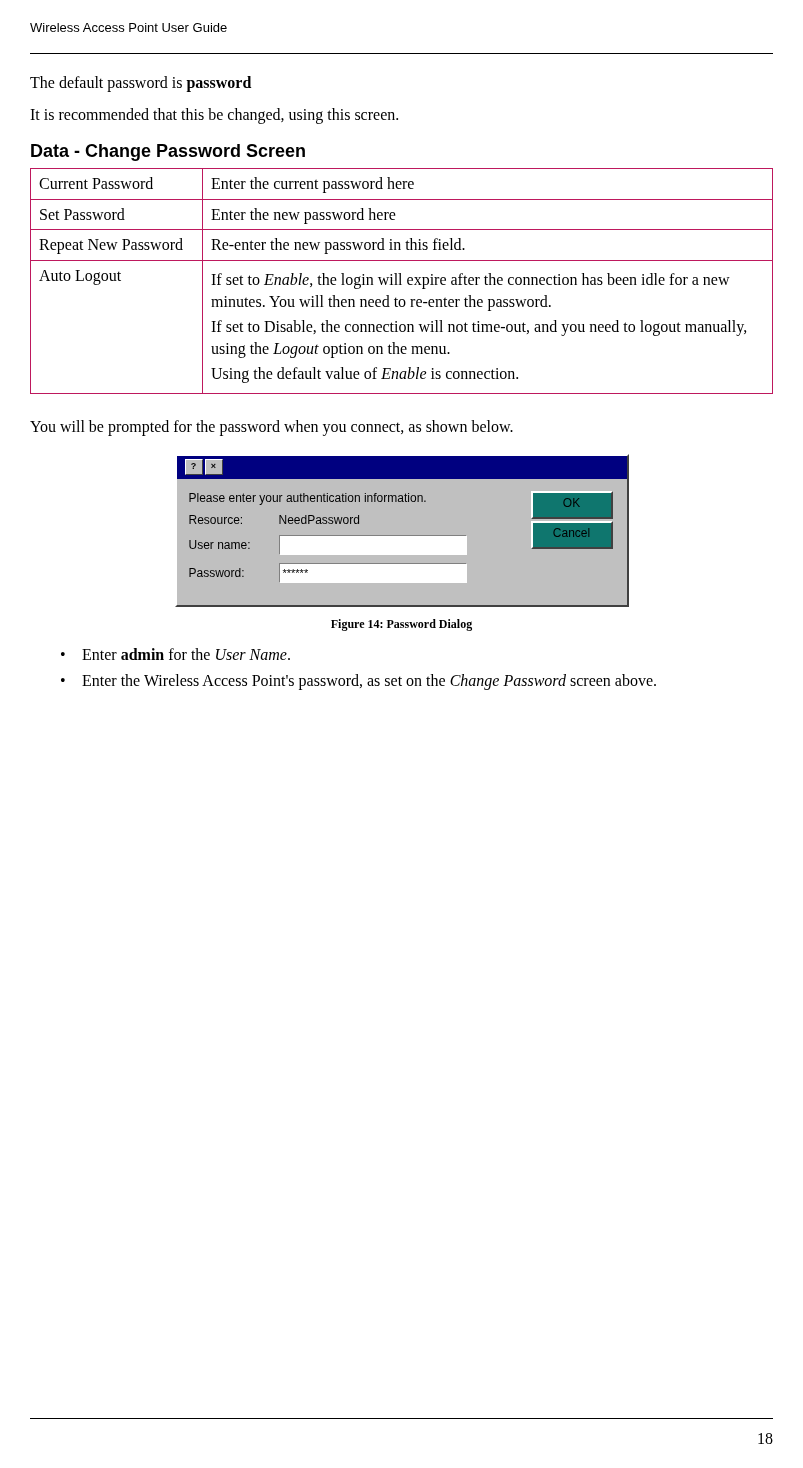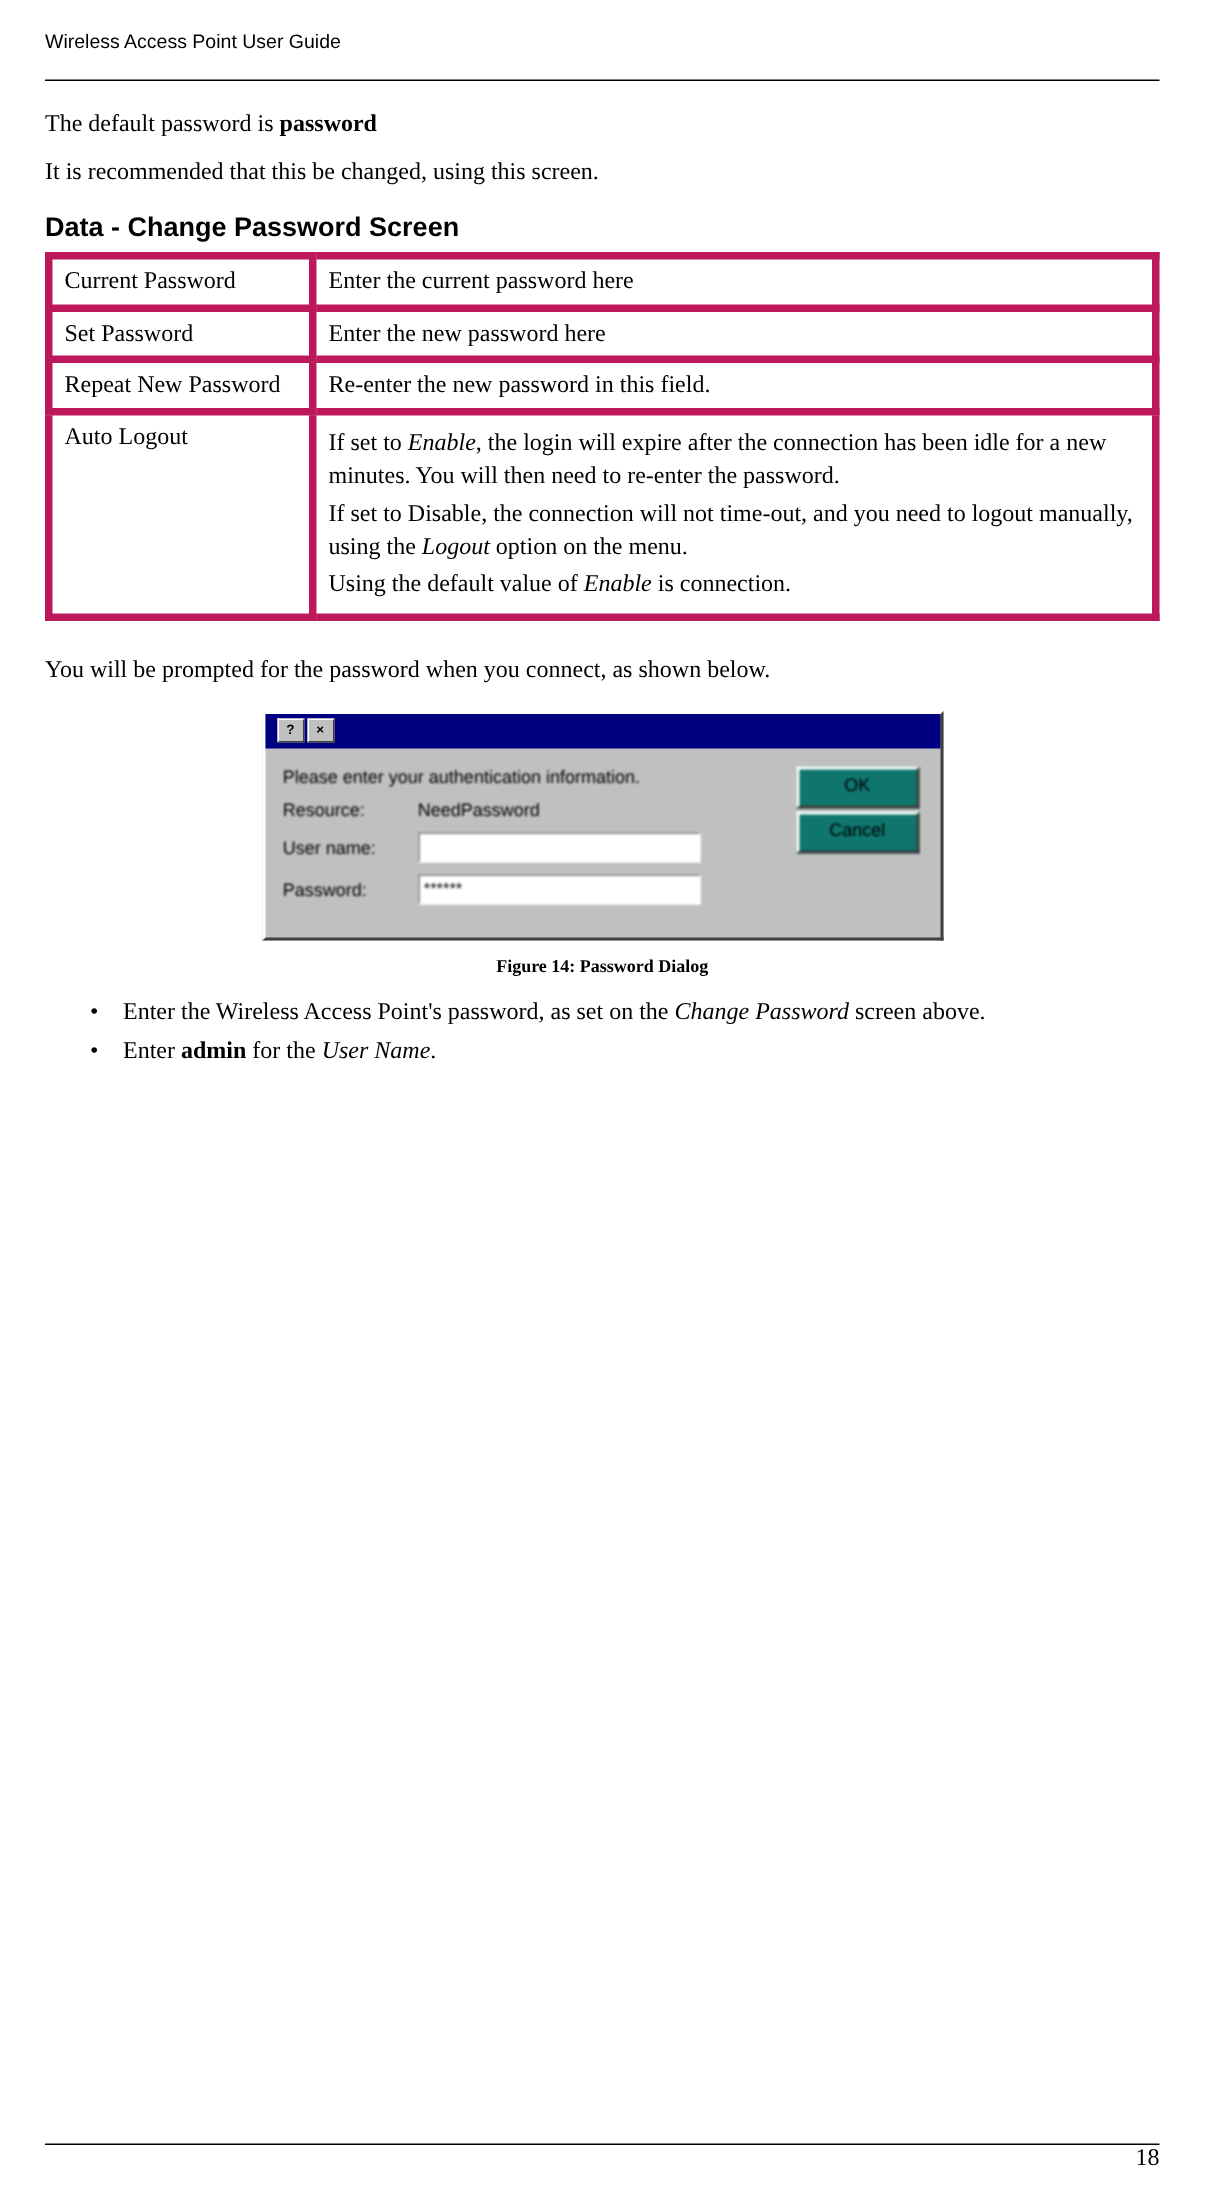--- a/index.html
+++ b/index.html
@@ -37,21 +37,21 @@
       font-size: 18px;
       margin-top: 16px;
       margin-bottom: 6px;
     }
     table.data-table {
       border-collapse: collapse;
       width: 100%;
       font-size: 16px;
     }
     table.data-table td {
-      border: 5px solid #be185d;
+      border: 1px solid #be185d;
       padding: 4px 8px;
       vertical-align: top;
       line-height: 1.35;
     }
     table.data-table td:first-child {
       width: 155px;
     }
     .cell-paragraph {
       margin: 4px 0;
     }
@@ -163,21 +163,21 @@
       font-size: 16px;
     }
     .footer {
       position: absolute;
       bottom: 20px;
       left: 30px;
       right: 30px;
       border-top: 1px solid #000;
       text-align: right;
       font-size: 16px;
-      padding-top: 0;
+      padding-top: 11px;
     }
     .italic { font-style: italic; }
   </style>
 </head>
 <body>
 
 <div class="page">
 
   <div class="header">Wireless Access Point User Guide</div>
 
@@ -247,24 +247,24 @@
           <span class="dialog-input">******</span>
         </div>
       </div>
     </div>
   </div>
 
   <div class="figure-caption">Figure 14:  Password Dialog</div>
 
   <ul class="bullets">
     <li>
-      <span>Enter the Wireless Access Point's password, as set on the </span><span class="italic">Change Password</span><span> screen above.</span>
+      <span>Enter </span><span class="code">admin</span><span> for the </span><span class="italic">User Name</span><span>.</span>
     </li>
     <li>
-      <span>Enter </span><span class="code">admin</span><span> for the </span><span class="italic">User Name</span><span>.</span>
+      <span>Enter the Wireless Access Point's password, as set on the </span><span class="italic">Change Password</span><span> screen above.</span>
     </li>
   </ul>
 
   <div class="footer">
     <span>18</span>
   </div>
 
 </div>
 
 </body></html>

